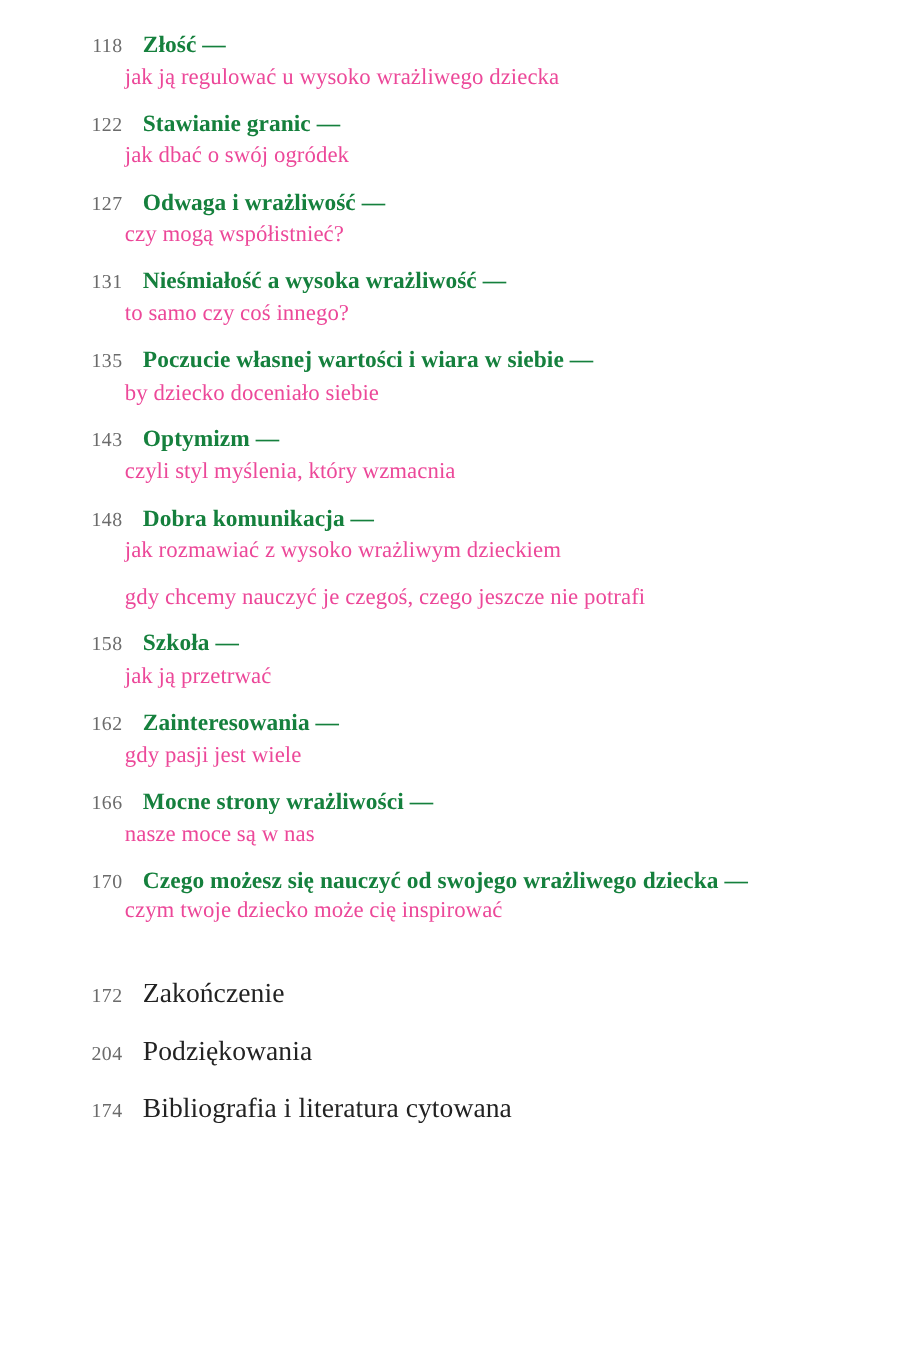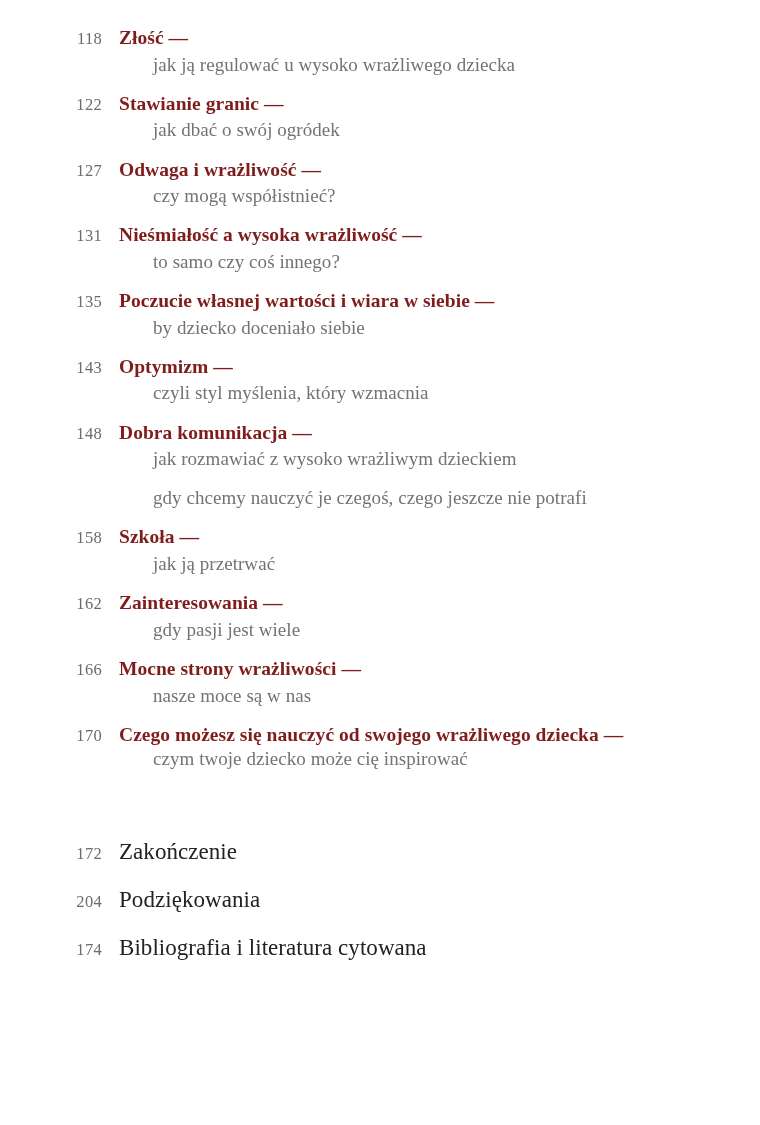--- a/index.html
+++ b/index.html
@@ -50,45 +50,45 @@
     letter-spacing: 0.3px;
     font-variant-numeric: oldstyle-nums;
     -moz-font-feature-settings: "onum";
     -webkit-font-feature-settings: "onum";
     font-feature-settings: "onum";
   }
 
   .entry-title {
     flex: 1 1 auto;
     margin-left: 17px;
-    color: #7f1d1d;
+    color: #15803d;
     font-size: 19.5px;
     font-weight: 700;
     line-height: 1.26;
     letter-spacing: 0.05px;
   }
 
   .entry-sub {
-    margin-left: 97px;
+    margin-left: 48px;
     margin-top: 2px;
-    color: #737373;
+    color: #ec4899;
     font-size: 19px;
     font-weight: 400;
     line-height: 1.3;
     letter-spacing: 0.05px;
   }
 
   
   .entry.tight .entry-sub {
     margin-top: 0px;
   }
 
   
   .tail-group {
-    margin-top: 66px;
+    margin-top: 42px;
   }
 
   .entry.plain {
     margin-bottom: 19px;
   }
 
   .entry.plain .entry-title {
     font-weight: 400;
     color: #222222;
     font-size: 23px;

